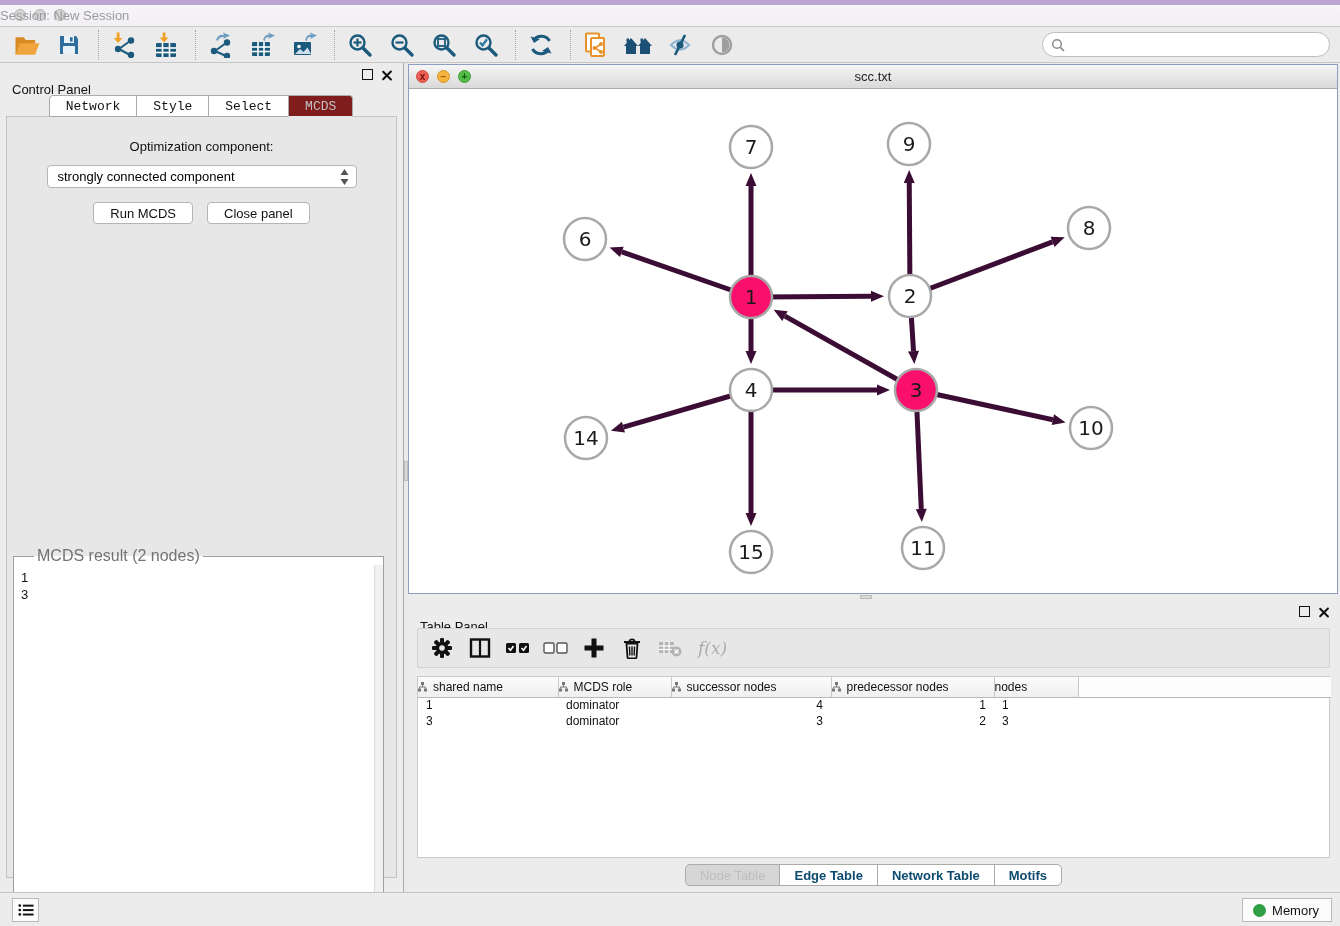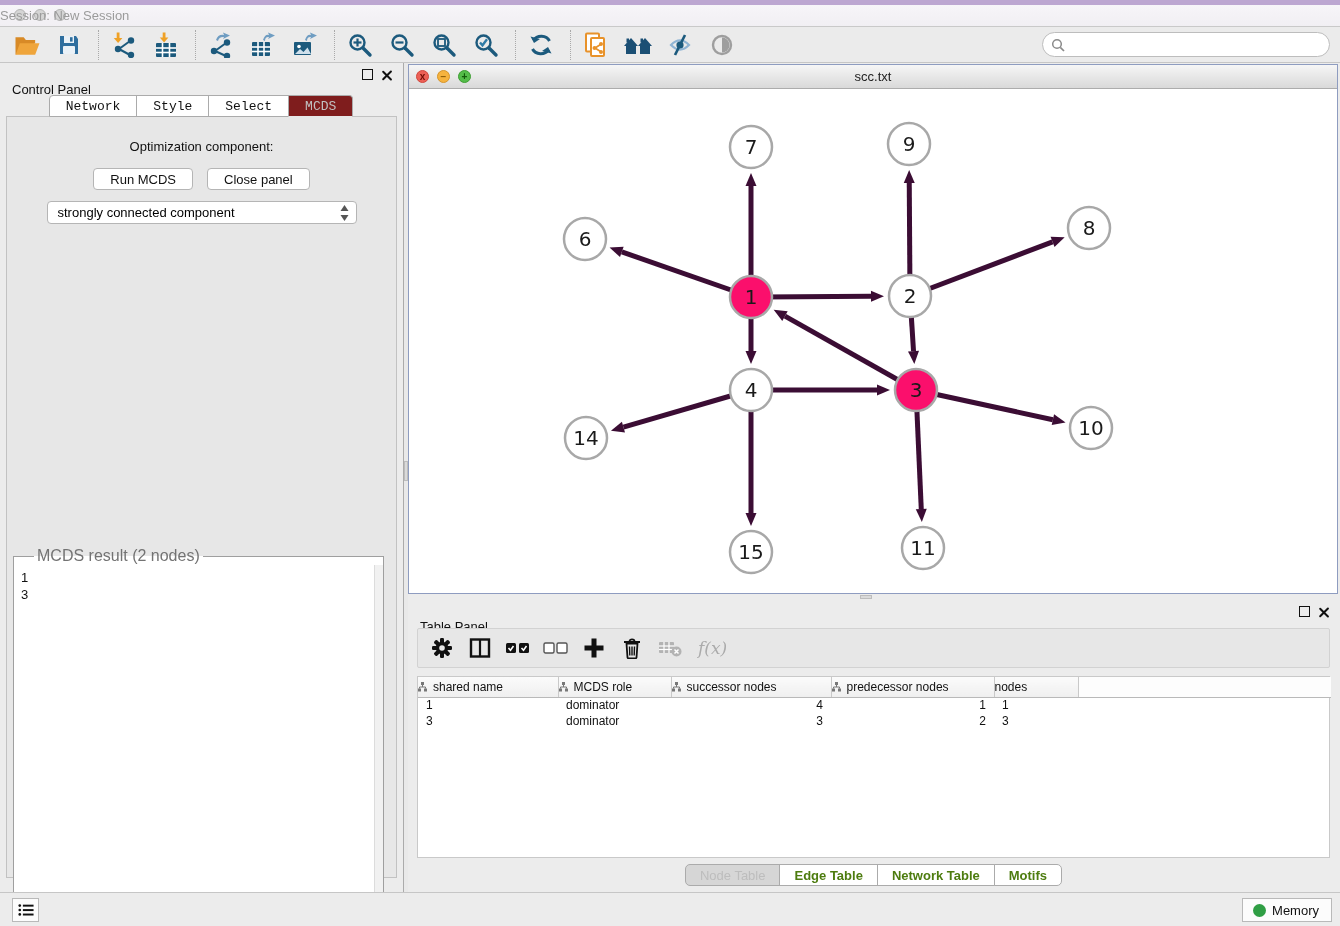--- a/index.html
+++ b/index.html
@@ -69,21 +69,21 @@
   .tp-icon { width:28px; height:26px; margin-right:10px; display:flex; align-items:center; justify-content:center; cursor:pointer; }
   .fx { font-family:"DejaVu Serif", serif; font-style:italic; font-size:17px; color:#ABABAB; margin-left:4px; }
   #tp-table { position:absolute; left:9px; top:76px; width:913px; height:182px; background:#FFF; border:1px solid #C9C9C9; }
   #tp-table table { border-collapse:collapse; table-layout:fixed; width:913px; font-size:12px; color:#111; }
   #tp-table th { height:20px; background:linear-gradient(#FBFBFB,#EFEFEF); border-right:1px solid #C9C9C9; border-bottom:1px solid #B9B9B9; font-weight:normal; font-size:12px; text-align:center; position:relative; }
   #tp-table th .hdr-inner { display:flex; align-items:center; justify-content:flex-start; gap:6px; }
   #tp-table th.filler { background:#FDFDFD; border-right:none; }
   #tp-table td { height:16px; padding:0 8px; white-space:nowrap; overflow:hidden; }
   td.num { text-align:right; padding-right:14px; }
   #tp-tabs { position:absolute; left:0; top:264px; width:100%; display:flex; justify-content:center; }
-  .tp-tab { height:22px; padding:0 14px; font-size:13px; font-weight:bold; line-height:21px; background:#FFF; border:1px solid #ABABAB; margin-left:-1px; color:#4d7c0f; cursor:pointer; }
+  .tp-tab { height:22px; padding:0 14px; font-size:13px; font-weight:bold; line-height:21px; background:#FFF; border:1px solid #ABABAB; margin-left:-1px; color:#0c4a6e; cursor:pointer; }
   .tp-tab.first { border-radius:5px 0 0 5px; }
   .tp-tab.last  { border-radius:0 5px 5px 0; }
   .tp-tab.selected { background:#D6D6D6; color:#BDBDBD; font-weight:normal; }
 
   
   #statusbar { position:absolute; left:0; top:892px; width:1340px; height:34px; background:#ECECEC; border-top:1px solid #C6C6C6; }
   #status-list-btn { position:absolute; left:12px; top:5px; width:27px; height:24px; background:#FCFCFC; border:1px solid #B9B9B9; display:flex; align-items:center; justify-content:center; cursor:pointer; }
   #memory-btn { position:absolute; right:8px; top:5px; height:24px; padding:0 12px 0 10px; background:#FCFCFC; border:1px solid #B9B9B9; display:flex; align-items:center; gap:6px; font-size:13px; color:#111; cursor:pointer; }
   #memory-btn .dot { width:13px; height:13px; border-radius:50%; background:#2F9E44; }
 </style>
@@ -271,30 +271,30 @@
       </span>
     </div>
     <div id="cp-tabs">
       <span class="cp-tab first">Network</span>
       <span class="cp-tab">Style</span>
       <span class="cp-tab">Select</span>
       <span class="cp-tab selected">MCDS</span>
     </div>
     <div id="cp-body">
       <div id="cp-opt-label">Optimization component:</div>
-      <div id="cp-btn-row">
-        <button class="cp-btn">Run MCDS</button>
-        <button class="cp-btn">Close panel</button>
-      </div>
       <div id="cp-select">
         <span>strongly connected component</span>
         <svg class="stepper" viewBox="0 0 11 18">
             <path d="M5.5 1 L9.5 7 H1.5 z" fill="#555"></path>
             <path d="M5.5 17 L9.5 11 H1.5 z" fill="#555"></path>
           </svg>
+      </div>
+      <div id="cp-btn-row">
+        <button class="cp-btn">Run MCDS</button>
+        <button class="cp-btn">Close panel</button>
       </div>
       <fieldset id="mcds-result">
         <legend>MCDS result (2 nodes)</legend>
         <div id="mcds-list">
           <div>1</div>
           <div>3</div>
         </div>
         <div id="mcds-scrollbar"></div>
       </fieldset>
     </div>

